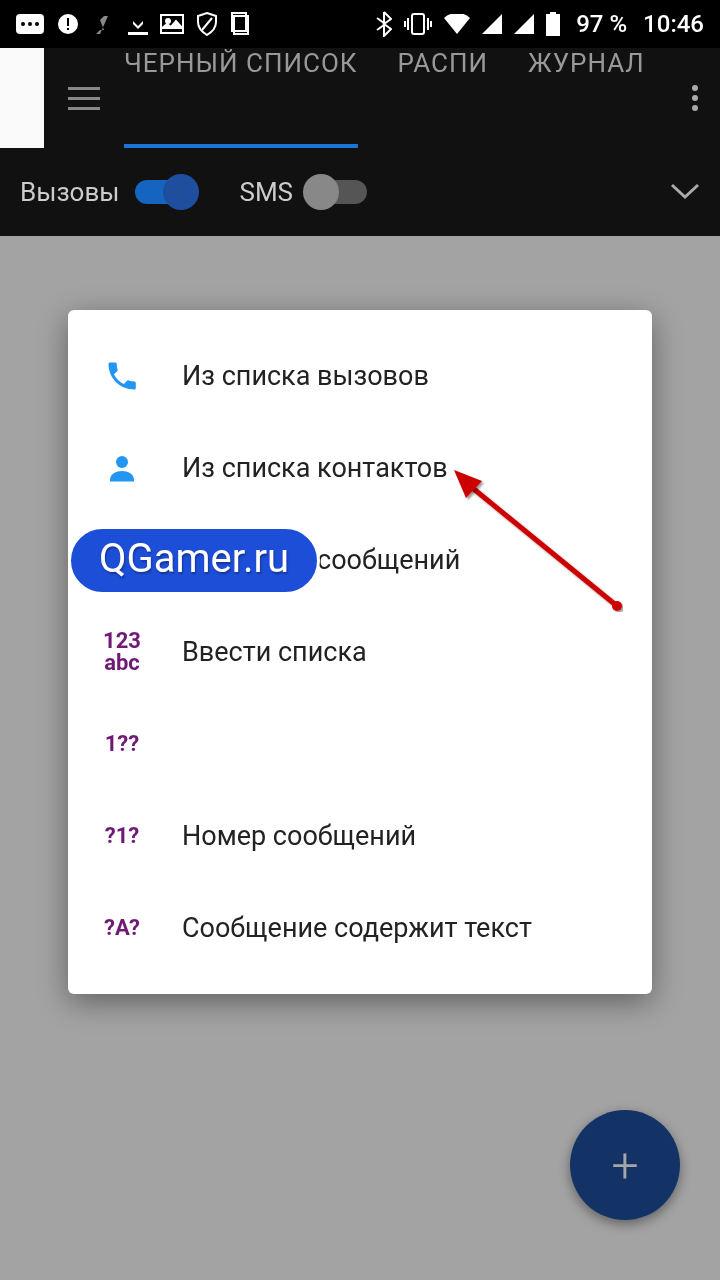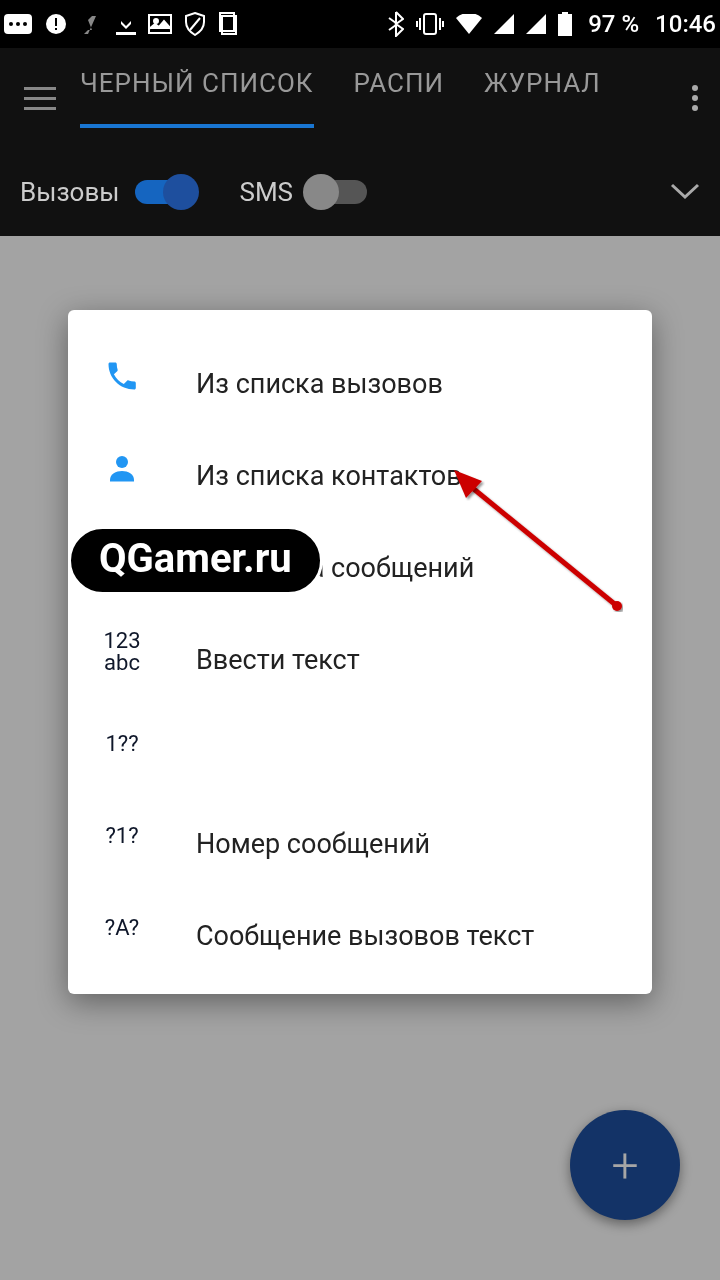--- a/index.html
+++ b/index.html
@@ -4,39 +4,39 @@
 <style>
   * { margin: 0; padding: 0; box-sizing: border-box; font-family: Roboto, Arial, sans-serif; }
   html, body { width: 720px; height: 1280px; overflow: hidden; background: #fafafa; }
 
   .statusbar {
     height: 48px;
     background: #000;
     color: #fff;
     display: flex;
     align-items: center;
-    padding: 0 4px;
+    padding: 0 16px;
     font-size: 24px;
   }
   .statusbar .left-icons, .statusbar .right-icons {
     display: flex;
     align-items: center;
     gap: 12px;
   }
   .statusbar .spacer { flex: 1; }
   .statusbar .battery-text { font-weight: 500; margin-left: 4px; }
   .statusbar .clock { font-weight: 500; margin-left: 4px; }
 
   .appbar {
     background: #111;
     color: #aaa;
     height: 100px;
     display: flex;
-    align-items: center;
     position: relative;
+    margin-left: 44px;
   }
   .hamburger {
     width: 80px; height: 100px;
     display:flex; align-items:center; justify-content:center;
     cursor:pointer;
   }
   .hamburger div {
     width: 32px; height: 3px; background:#888; position:relative;
   }
   .hamburger div::before, .hamburger div::after {
@@ -93,34 +93,34 @@
     position:absolute; top:236px; bottom:0; left:0; right:0;
     background:rgba(0,0,0,0.35);
   }
   .dialog {
     position:absolute; left:68px; right:68px; top:310px;
     background:#fff; border-radius:6px;
     box-shadow:0 8px 30px rgba(0,0,0,.4);
     padding:20px 0;
   }
   .dlg-item {
-    display:flex; align-items:flex-end;
-    padding:22px 24px; gap:44px;
+    display:flex; align-items:center;
+    padding:22px 24px; gap:30px;
     cursor:pointer;
   }
   .dlg-icon {
     width:60px; height:48px; display:flex; align-items:center; justify-content:center;
-    color:#0f172a; font-size:34px; font-weight:400; flex:none;
+    color:#701a75; font-size:34px; font-weight:700; flex:none;
   }
   .dlg-icon.text { font-size:22px; line-height:1; text-align:center; }
   .dlg-label { font-size:27px; color:#222; }
 
   .watermark {
     position:absolute; top:526px; left:68px; z-index:50;
-    background:#000000; color:#fff; font-size:40px; font-weight:700;
+    background:#1d4ed8; color:#fff; font-size:40px; font-weight:400;
     border-radius:40px; padding:6px 28px 10px;
     text-shadow:1px 2px 2px rgba(0,0,0,.3);
     border:3px solid #fff;
   }
 
   .arrow {
     position:absolute; top:466px; left:452px; z-index:60;
     pointer-events:none;
   }
 
@@ -282,32 +282,32 @@
       <svg width="36" height="36" viewBox="0 0 24 24" fill="#2196f3">
           <rect x="3" y="4" width="18" height="14" rx="2"></rect>
           <rect x="6" y="8" width="12" height="1.5" fill="#fff"></rect>
           <rect x="6" y="11" width="12" height="1.5" fill="#fff"></rect>
         </svg>
     </span>
     <span class="dlg-label">Из списка сообщений</span>
   </div>
   <div class="dlg-item">
     <span class="dlg-icon text">123<br>abc</span>
-    <span class="dlg-label">Ввести текст</span>
+    <span class="dlg-label">Ввести списка</span>
   </div>
   <div class="dlg-item">
     <span class="dlg-icon text">1??</span>
   </div>
   <div class="dlg-item">
     <span class="dlg-icon text">?1?</span>
     <span class="dlg-label">Номер сообщений</span>
   </div>
   <div class="dlg-item">
     <span class="dlg-icon text">?A?</span>
-    <span class="dlg-label">Сообщение вызовов текст</span>
+    <span class="dlg-label">Сообщение содержит текст</span>
   </div>
 </div>
 
 <div class="watermark">QGamer.ru</div>
 
 <svg class="arrow" width="180" height="150" viewBox="0 0 180 150">
   <defs>
     <filter id="shadow">
         <feDropShadow dx="2" dy="2" stdDeviation="1" flood-opacity="0.4"></feDropShadow>
       </filter>

